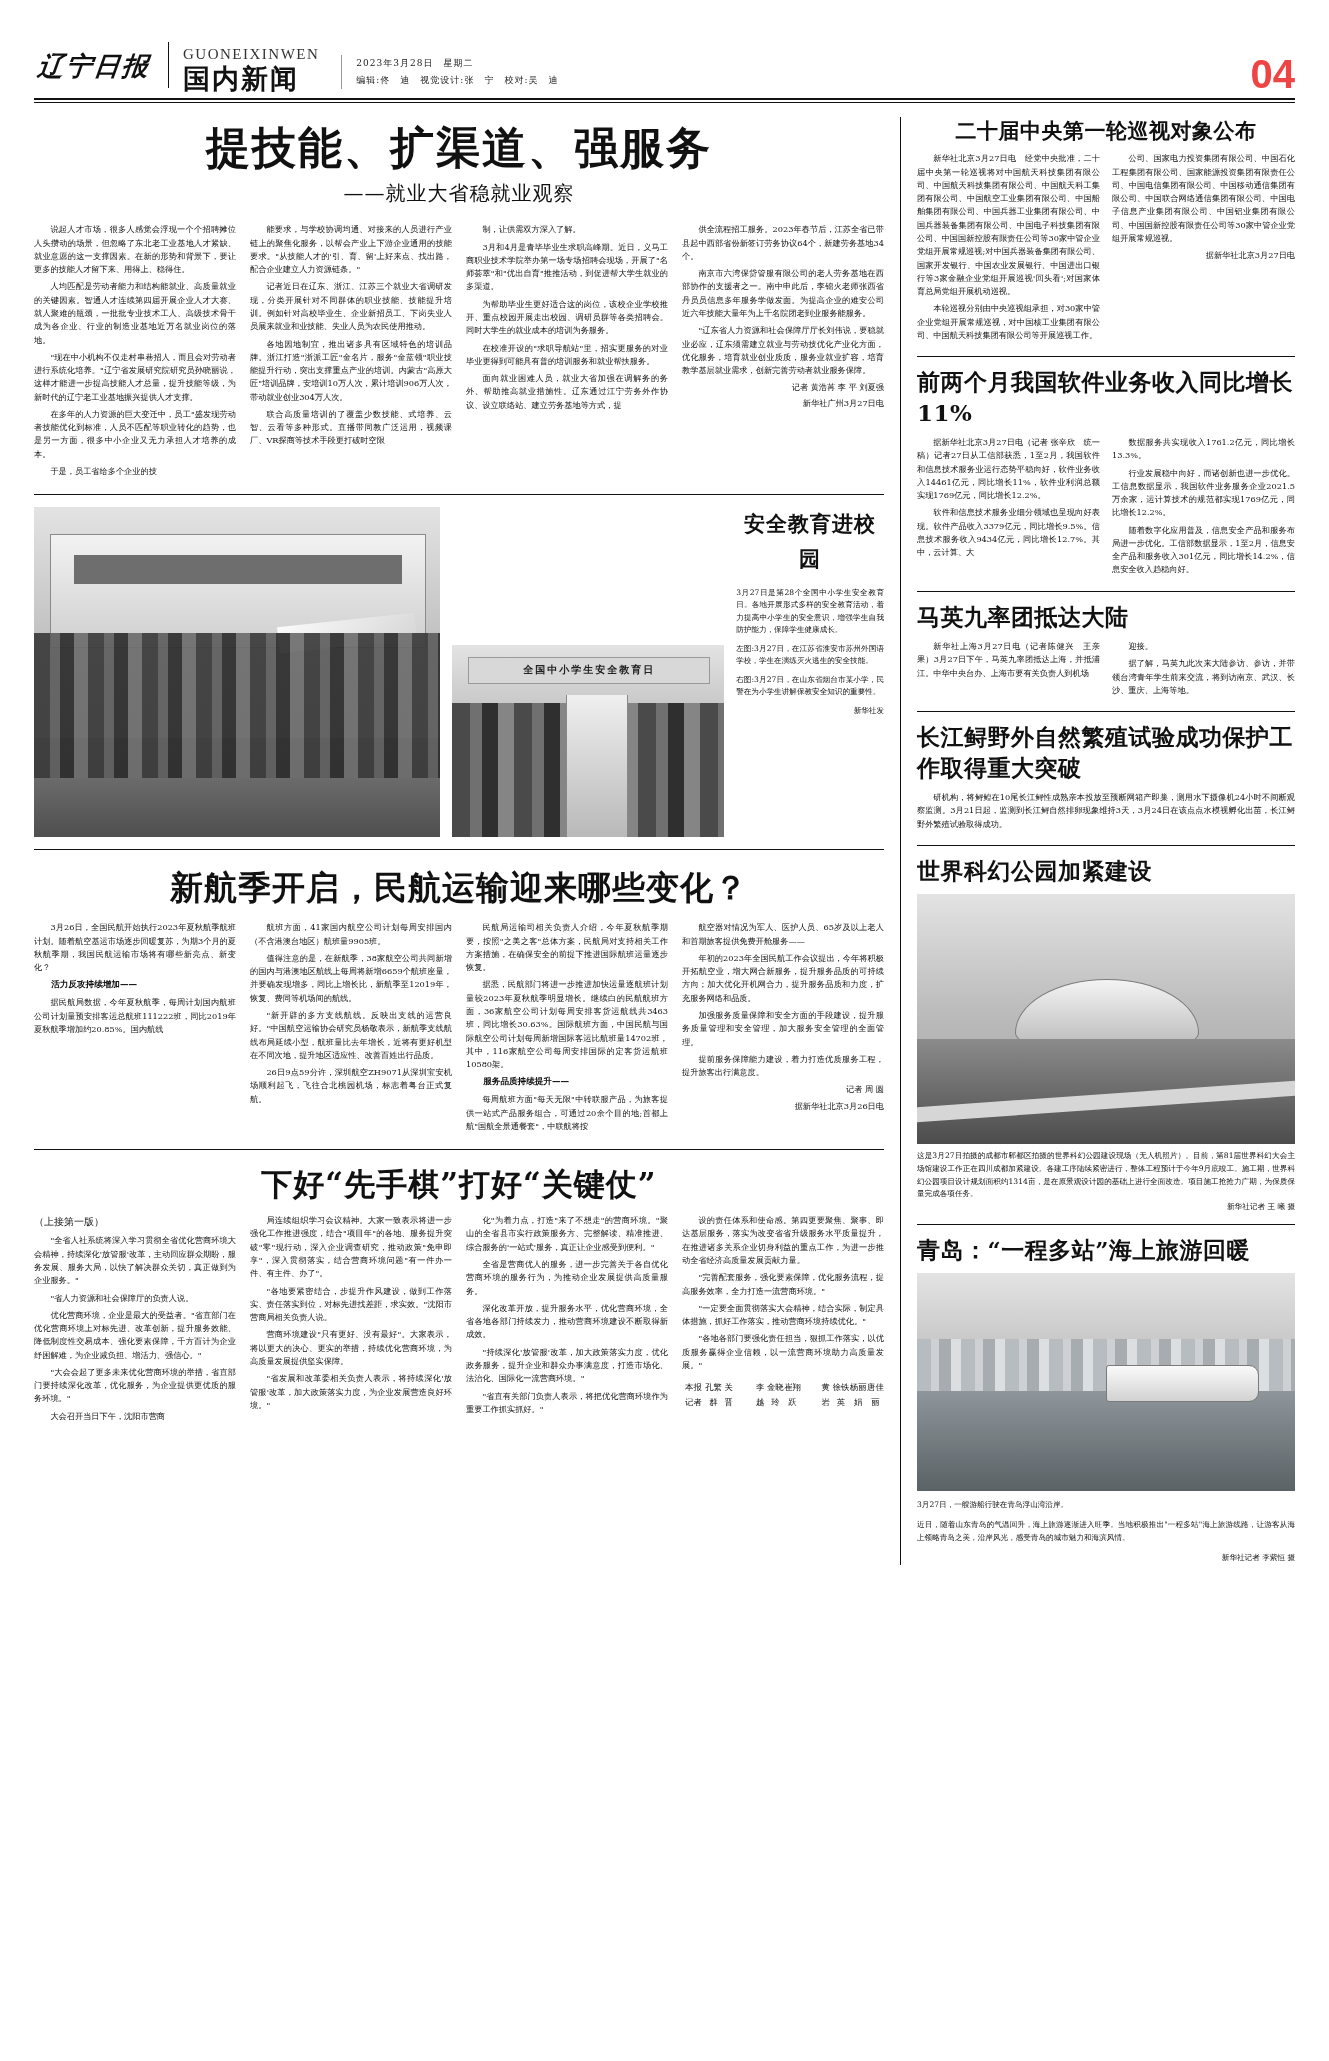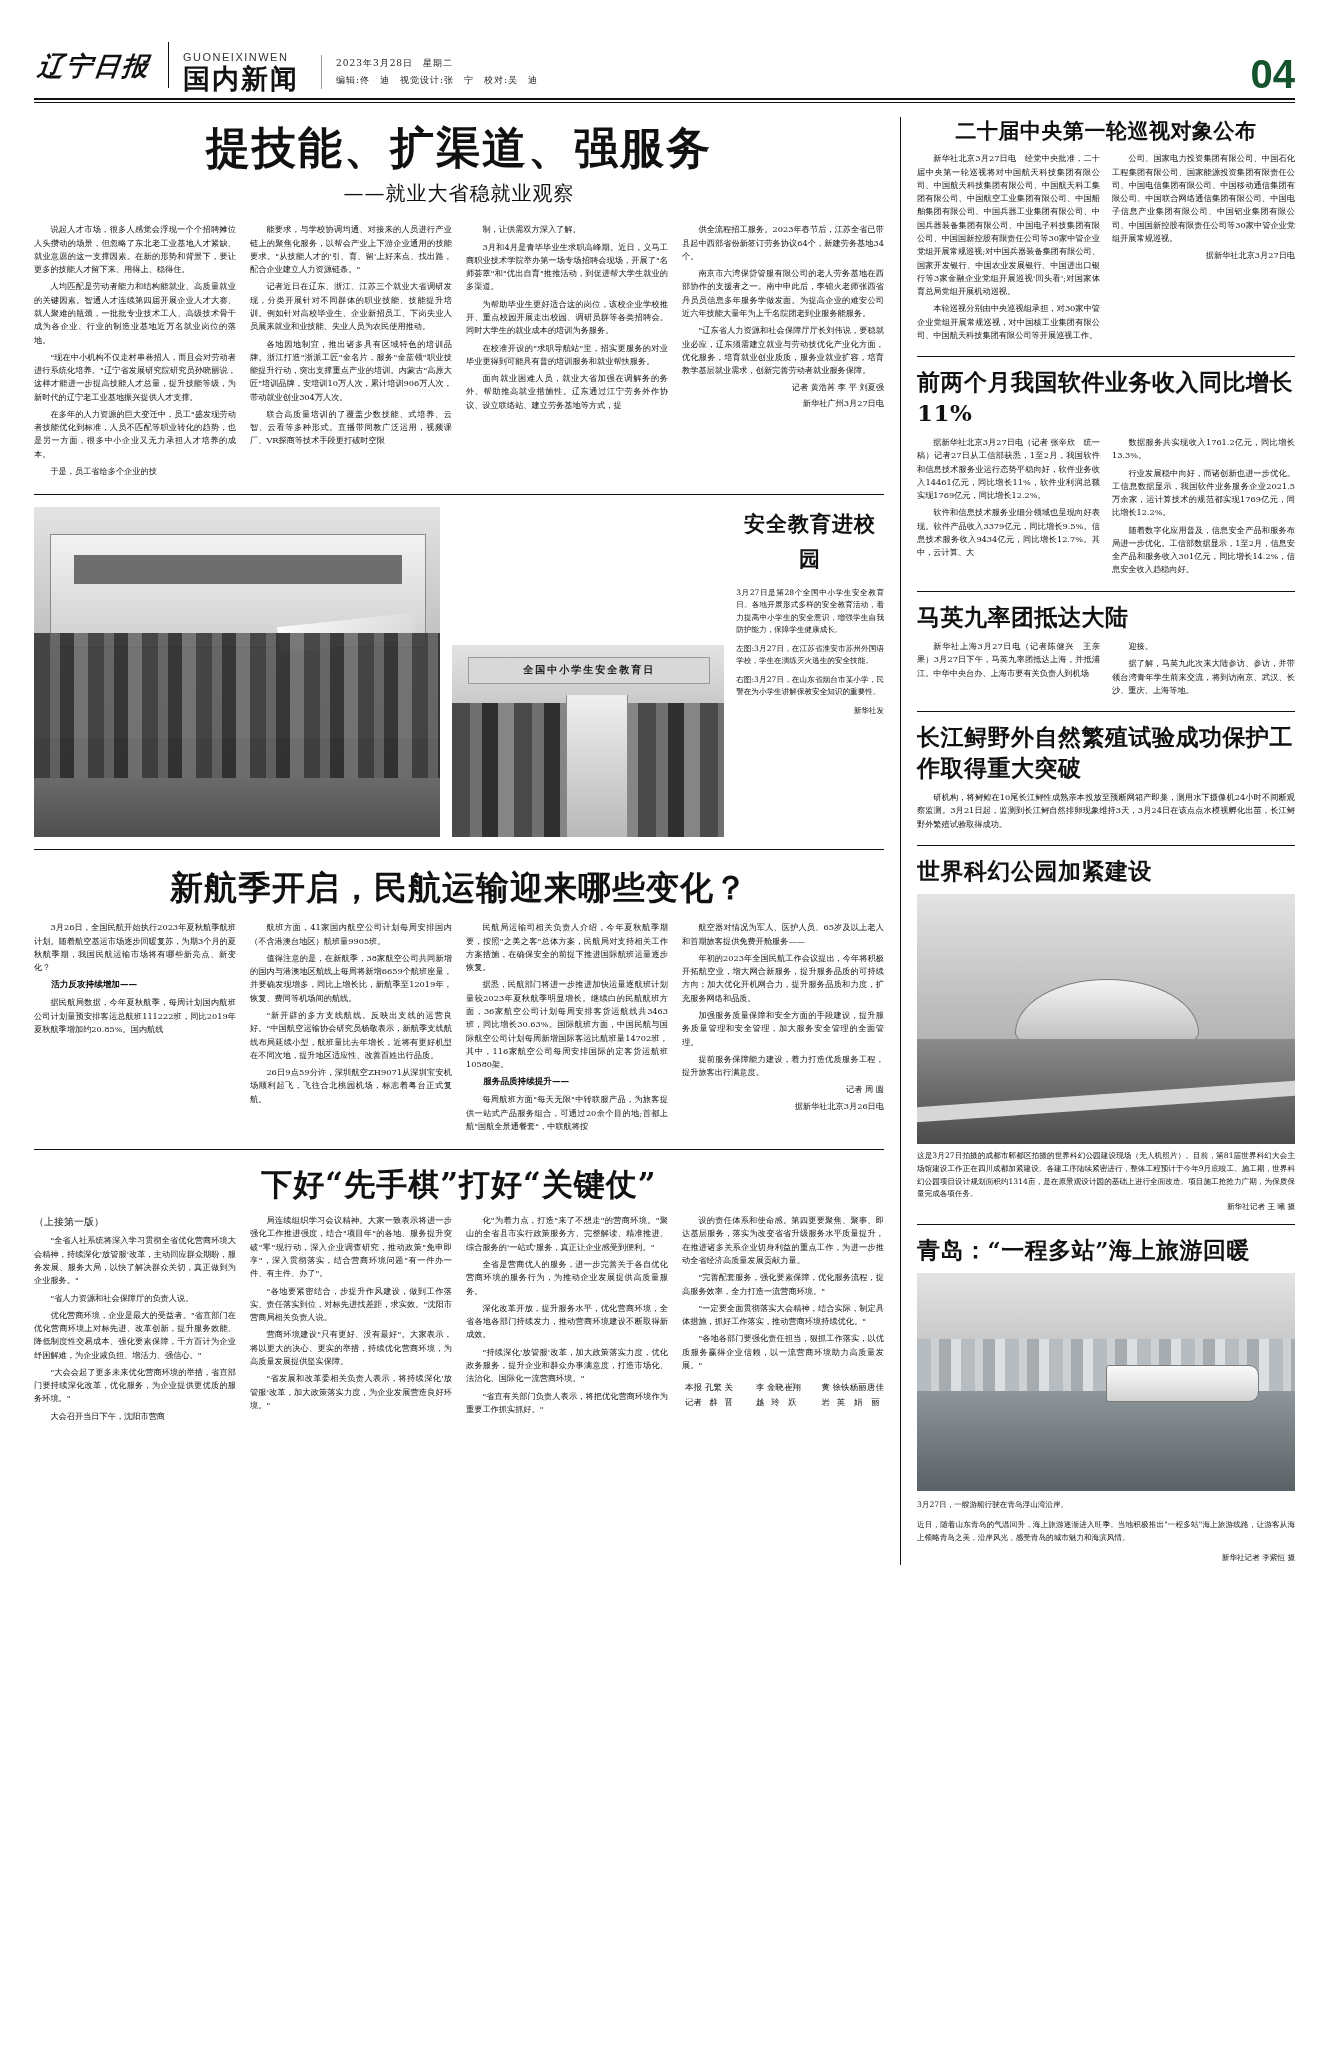--- a/index.html
+++ b/index.html
@@ -44,24 +44,24 @@
     height:46px;
     margin:0 14px 2px 14px;
   }
   .mast-title-wrap{
     display:flex;
     flex-direction:column;
     justify-content:flex-end;
     margin-bottom:-2px;
   }
   .mast-pinyin{
-    font-size:11px;
+    font-size:15px;
     letter-spacing:1.5px;
     color:#333;
-    font-family:Liberation Sans, sans-serif;
+    font-family:Liberation Serif, serif;
     margin-bottom:2px;
   }
   .mast-title{
     font-size:27px;
     font-weight:bold;
     letter-spacing:2px;
     line-height:1;
   }
   .mast-meta{
     margin-left:22px;
@@ -72,21 +72,21 @@
     border-left:1px solid #999;
     padding-left:14px;
   }
   .mast-meta .row1{letter-spacing:1px;}
   .mast-meta .row2{letter-spacing:1px;}
   .page-num{
     margin-left:auto;
     font-size:40px;
     font-weight:bold;
     font-family:"Liberation Sans", sans-serif;
-    color:#14532d;
+    color:#ef4444;
     line-height:1;
     margin-bottom:-4px;
   }
   .mast-rule{
     margin:8px 34px 0 34px;
     border-top:2px solid #111;
   }
   .mast-rule2{
     margin:2px 34px 0 34px;
     border-top:1px solid #111;

